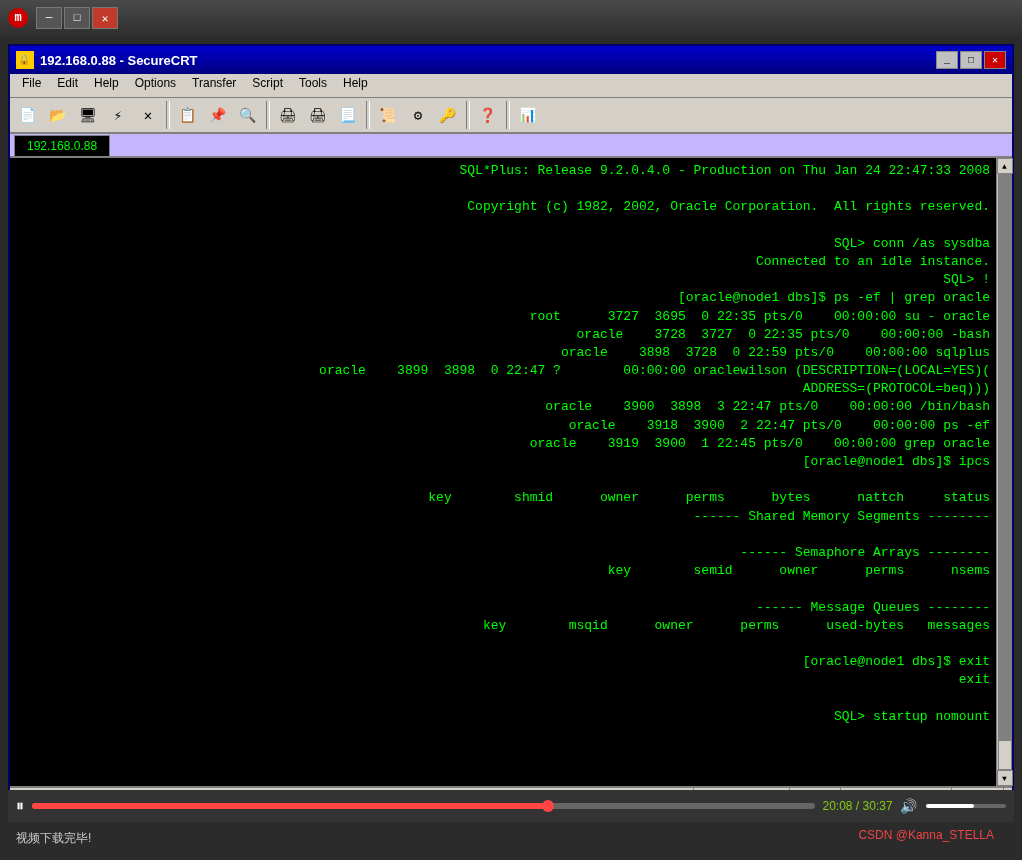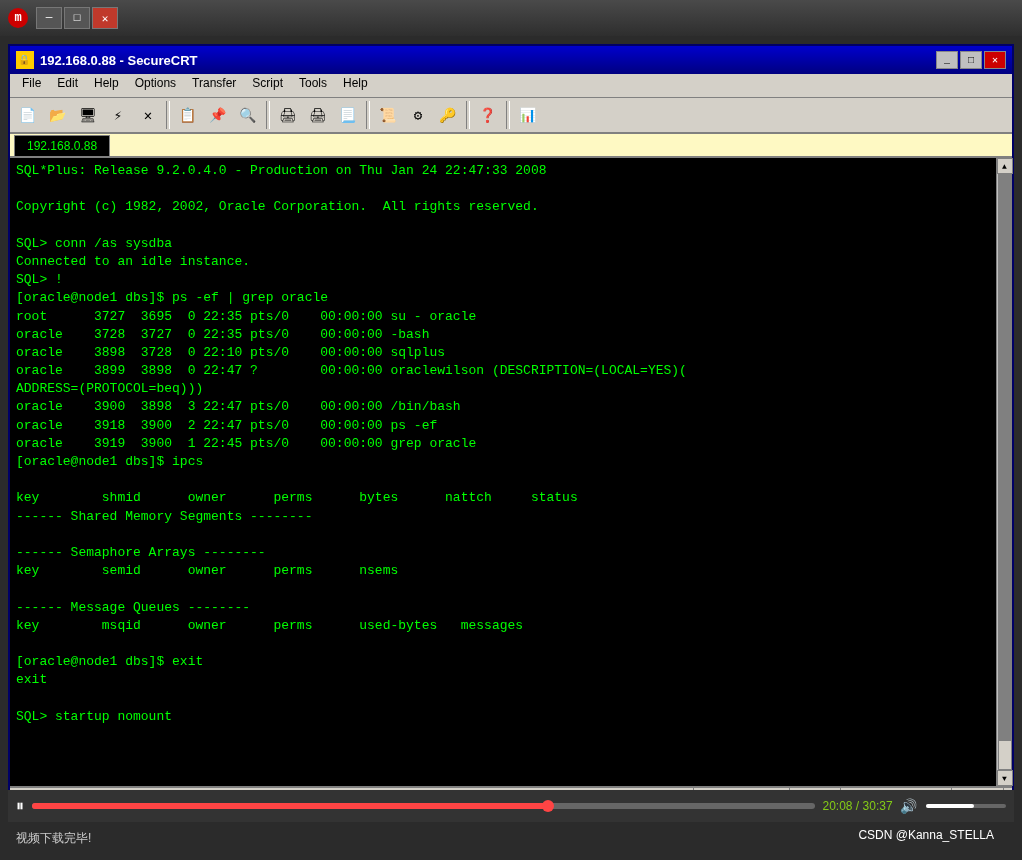--- a/index.html
+++ b/index.html
@@ -165,21 +165,21 @@
       width: 4px;
       height: 28px;
       border-left: 1px solid #808080;
       border-right: 1px solid white;
       margin: 0 2px;
     }
 
     
     .tabbar {
       height: 24px;
-      background: #fef9c3;
+      background: #c4b5fd;
       display: flex;
       align-items: flex-end;
       padding: 0 4px;
       border-bottom: 2px solid #808080;
     }
     .tab {
       padding: 3px 12px;
       background: #d4d0c8;
       border: 1px solid #808080;
       border-bottom: none;
@@ -350,21 +350,21 @@
     }
     .video-status-text {
       color: #ccc;
       font-size: 12px;
       font-family: Arial, sans-serif;
     }
     .csdn-badge {
       position: absolute;
       bottom: 10px;
       right: 20px;
-      color: #ffffff;
+      color: #ef4444;
       font-size: 12px;
       font-family: Arial, sans-serif;
     }
   </style>
 </head>
 <body>
 
 <div class="outer-window">
 
   <div class="outer-titlebar">
@@ -425,32 +425,32 @@
       <div class="toolbar-btn">📊</div>
     </div>
 
     <div class="tabbar">
       <div class="tab active">
         <span>192.168.0.88</span>
       </div>
     </div>
 
     <div class="terminal-container">
-      <div class="terminal" id="terminal-output" style="height: 628px;">
+      <div class="terminal" id="terminal-output" style="height: 628px; text-align: right;">
       <div class="terminal-line">SQL*Plus: Release 9.2.0.4.0 - Production on Thu Jan 24 22:47:33 2008</div>
           <div class="terminal-line">&nbsp;</div>
           <div class="terminal-line">Copyright (c) 1982, 2002, Oracle Corporation.  All rights reserved.</div>
           <div class="terminal-line">&nbsp;</div>
           <div class="terminal-line">SQL&gt; conn /as sysdba</div>
           <div class="terminal-line">Connected to an idle instance.</div>
           <div class="terminal-line">SQL&gt; !</div>
           <div class="terminal-line">[oracle@node1 dbs]$ ps -ef | grep oracle</div>
           <div class="terminal-line">root      3727  3695  0 22:35 pts/0    00:00:00 su - oracle</div>
           <div class="terminal-line">oracle    3728  3727  0 22:35 pts/0    00:00:00 -bash</div>
-          <div class="terminal-line">oracle    3898  3728  0 22:10 pts/0    00:00:00 sqlplus</div>
+          <div class="terminal-line">oracle    3898  3728  0 22:59 pts/0    00:00:00 sqlplus</div>
           <div class="terminal-line">oracle    3899  3898  0 22:47 ?        00:00:00 oraclewilson (DESCRIPTION=(LOCAL=YES)(</div>
           <div class="terminal-line">ADDRESS=(PROTOCOL=beq)))</div>
           <div class="terminal-line">oracle    3900  3898  3 22:47 pts/0    00:00:00 /bin/bash</div>
           <div class="terminal-line">oracle    3918  3900  2 22:47 pts/0    00:00:00 ps -ef</div>
           <div class="terminal-line">oracle    3919  3900  1 22:45 pts/0    00:00:00 grep oracle</div>
           <div class="terminal-line">[oracle@node1 dbs]$ ipcs</div>
           <div class="terminal-line">&nbsp;</div>
           <div class="terminal-line">key        shmid      owner      perms      bytes      nattch     status</div>
           <div class="terminal-line">------ Shared Memory Segments --------</div>
           <div class="terminal-line">&nbsp;</div>

